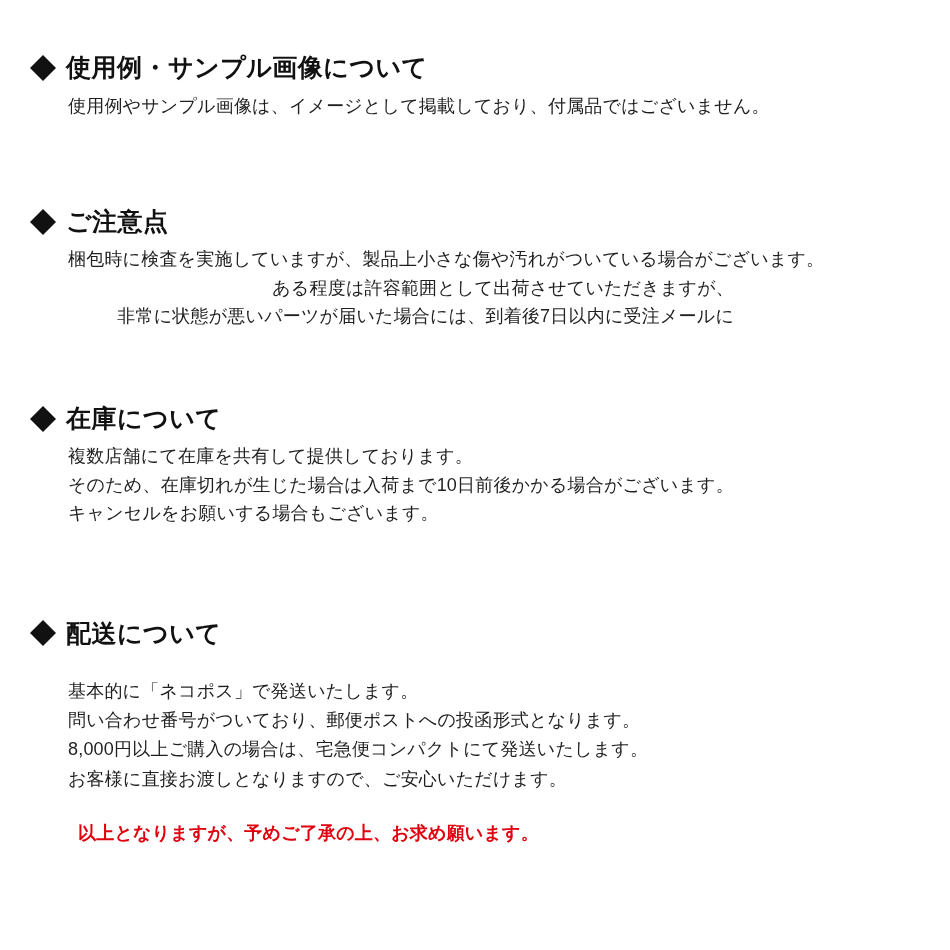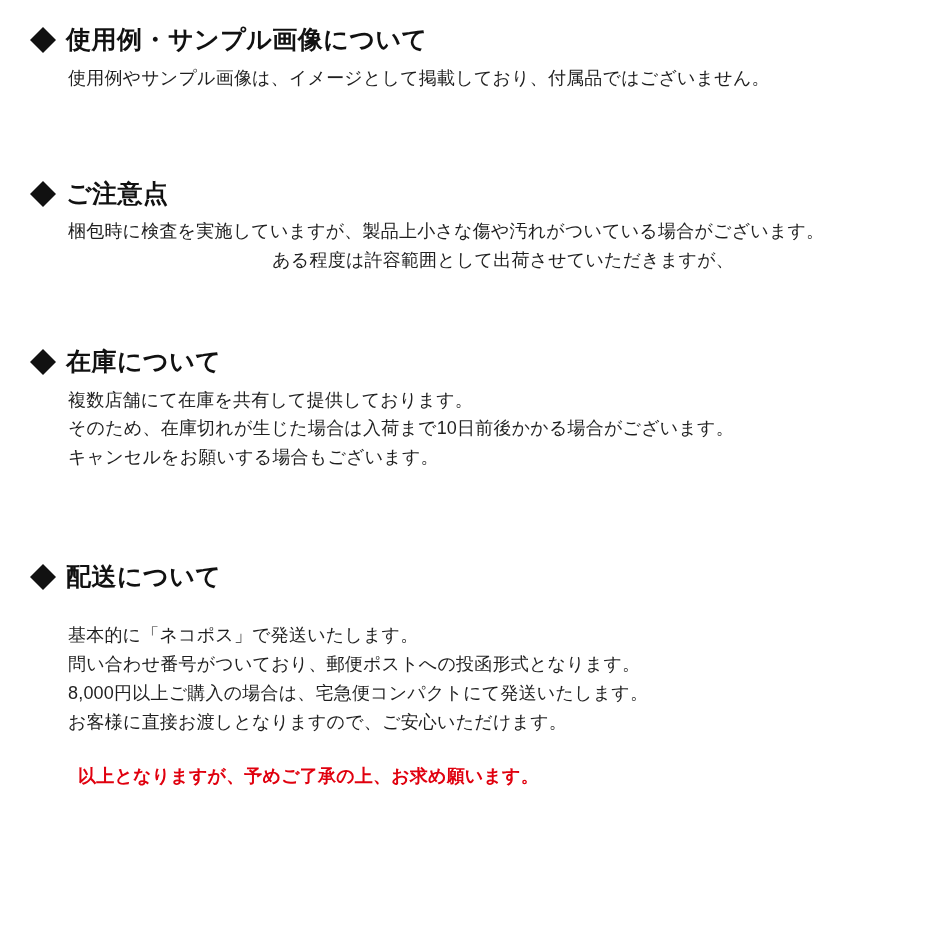--- a/index.html
+++ b/index.html
@@ -12,21 +12,21 @@
     background: #ffffff;
     font-family: "Liberation Sans", "DejaVu Sans", sans-serif;
     color: #1a1a1a;
     overflow: hidden;
   }
   .page {
     position: relative;
     width: 764px;
     height: 950px;
     box-sizing: border-box;
-    padding: 20px 30px 0 30px;
+    padding: 48px 30px 0 30px;
   }
   .section {
     margin-bottom: 0;
   }
   .section-head {
     display: flex;
     align-items: center;
     gap: 10px;
   }
   .diamond {
@@ -106,20 +106,21 @@
   </section>
 
   <section class="section" id="sec-caution">
     <div class="section-head">
       <span class="diamond"></span>
       <span class="section-title">ご注意点</span>
     </div>
     <div class="body-lines">
       <p>梱包時に検査を実施していますが、製品上小さな傷や汚れがついている場合がございます。</p>
       <p>ある程度は許容範囲として出荷させていただきますが、</p>
+      <p>非常に状態が悪いパーツが届いた場合には、到着後7日以内に受注メールに</p>
     </div>
   </section>
 
   <section class="section" id="sec-stock">
     <div class="section-head">
       <span class="diamond"></span>
       <span class="section-title">在庫について</span>
     </div>
     <div class="body-lines">
       <p>複数店舗にて在庫を共有して提供しております。</p>

